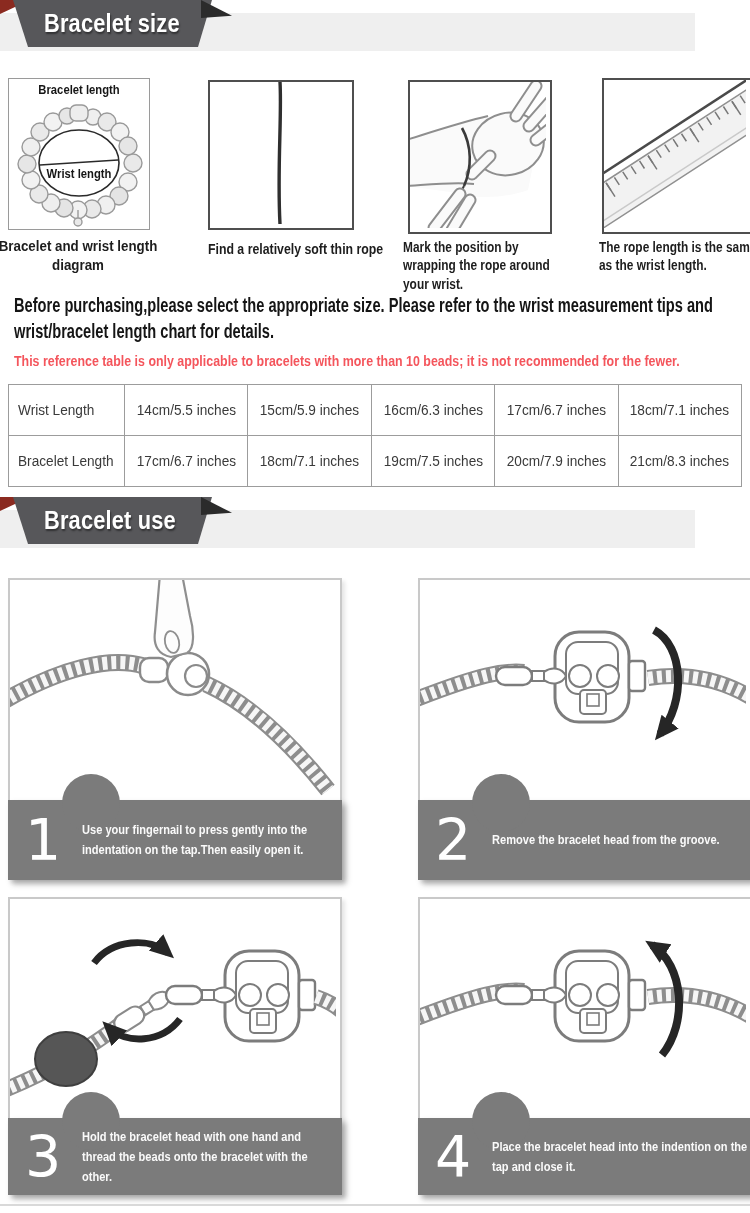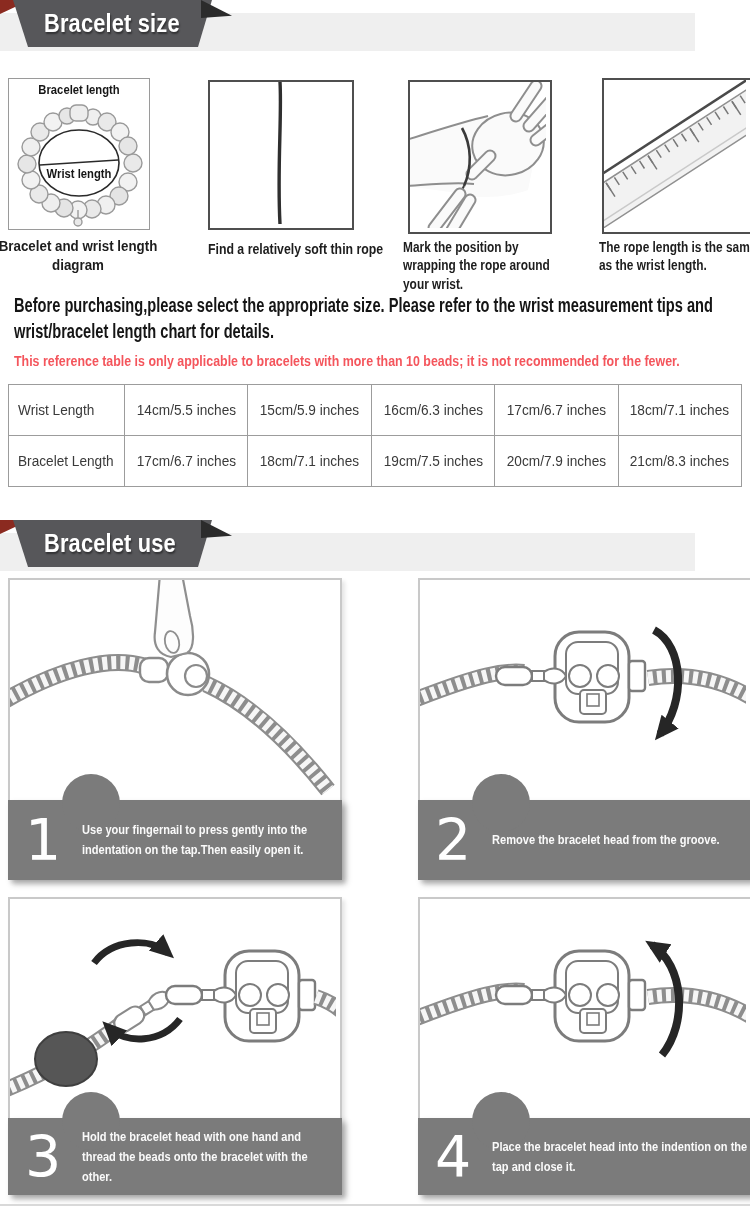--- a/index.html
+++ b/index.html
@@ -205,21 +205,21 @@
     <td class="rowhead"><span class="cellsx">Bracelet Length</span></td>
     <td><span class="cellsx">17cm/6.7 inches</span></td>
     <td><span class="cellsx">18cm/7.1 inches</span></td>
     <td><span class="cellsx">19cm/7.5 inches</span></td>
     <td><span class="cellsx">20cm/7.9 inches</span></td>
     <td><span class="cellsx">21cm/8.3 inches</span></td>
   </tr>
 </tbody>
   </table>
 
-<div class="hdr" style="top:520px">
+<div class="hdr" style="top:497px">
   <div class="strip"></div>
   <div class="red"></div>
   <div class="band"></div>
   <div class="fold"></div>
   <div class="ttl">Bracelet use</div>
 </div>
 
 <div class="panel" style="left:8px;top:578px;height:298px;">
   <svg class="illus" width="326" height="216" viewBox="0 0 326 216" preserveAspectRatio="none">
     <path d="M-8,122 C50,88 100,76 134,86" fill="none" stroke="#8d8d8d" stroke-width="17"></path>

